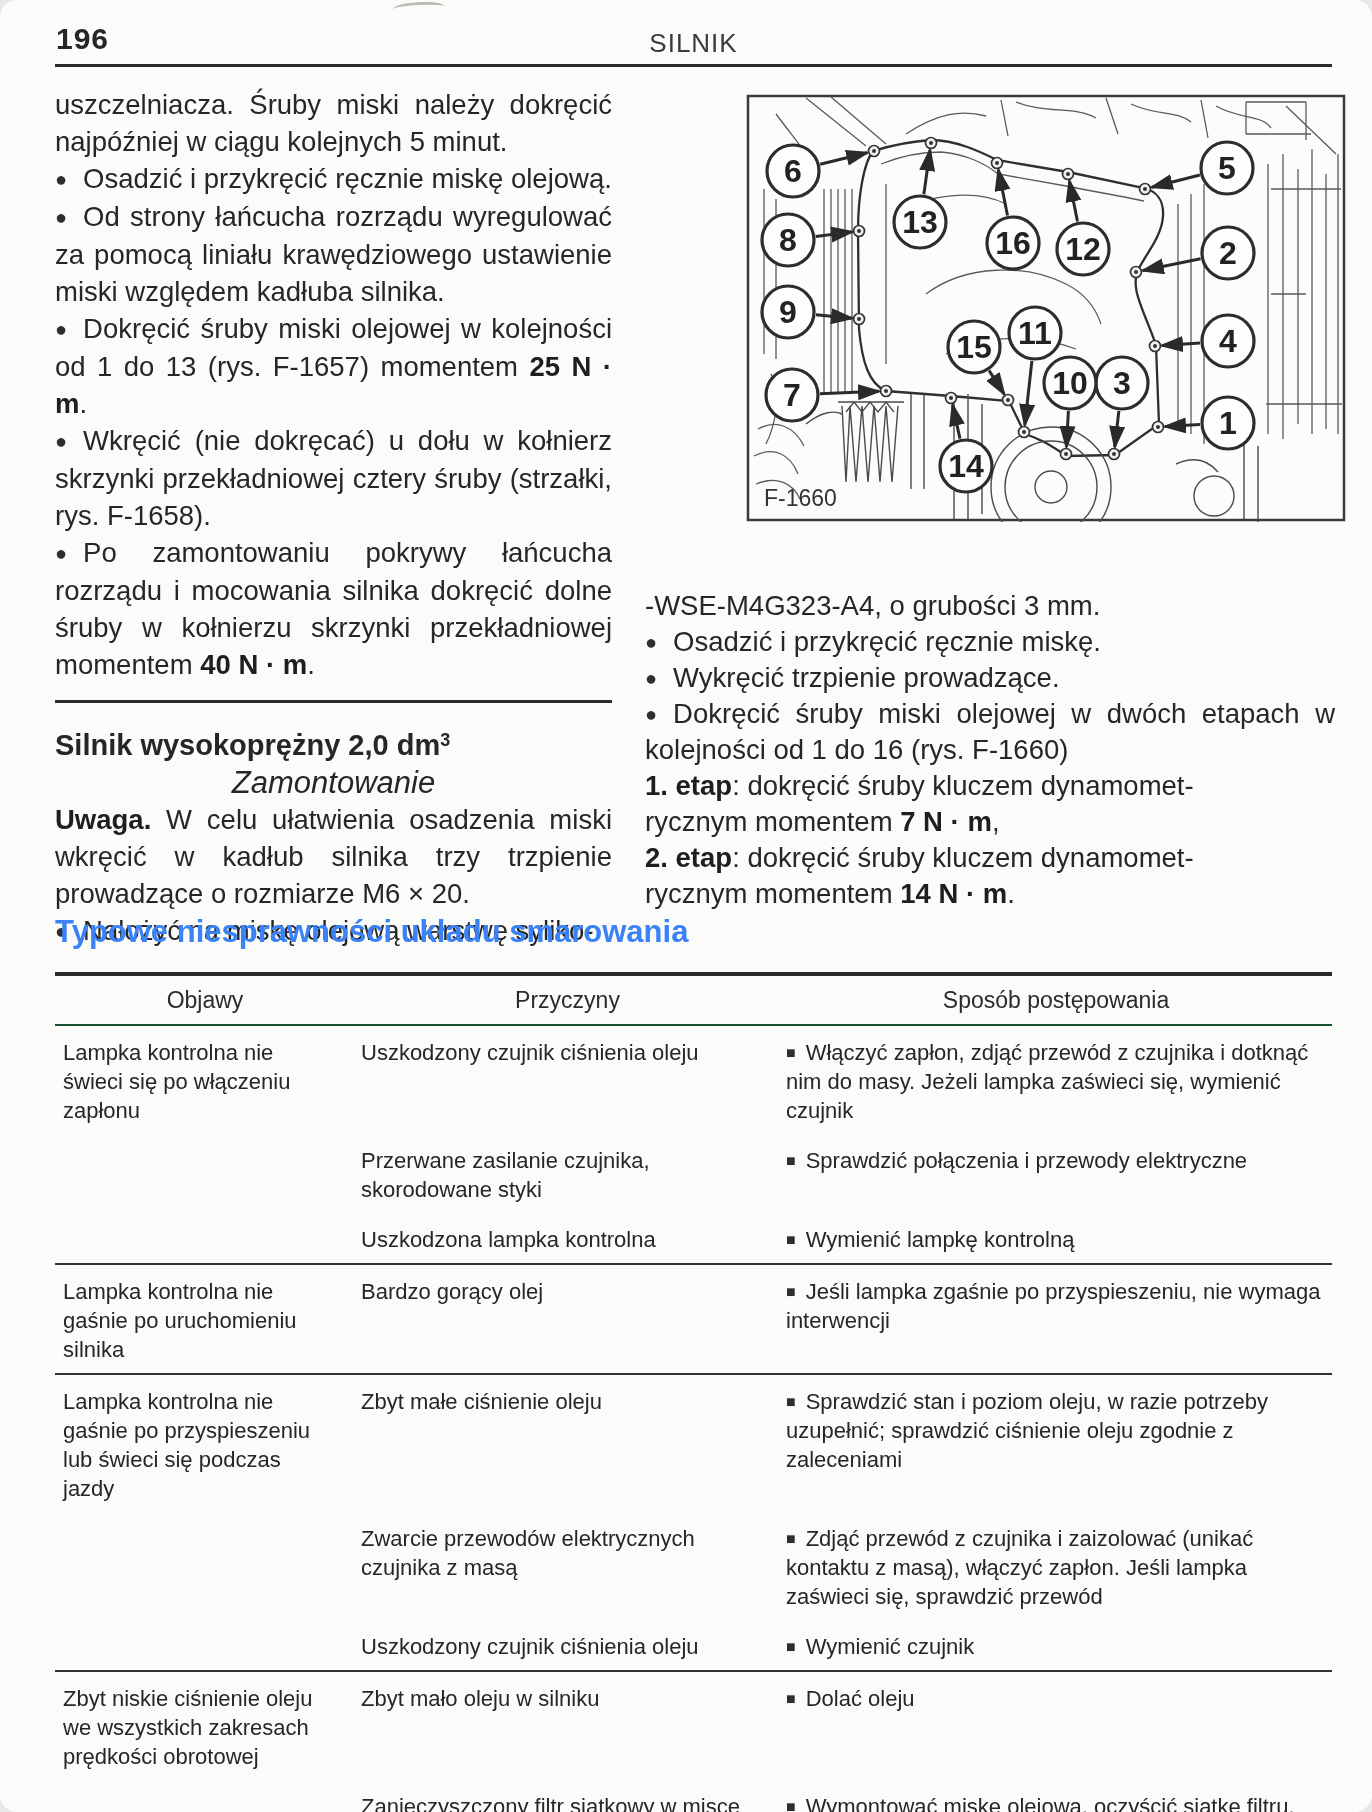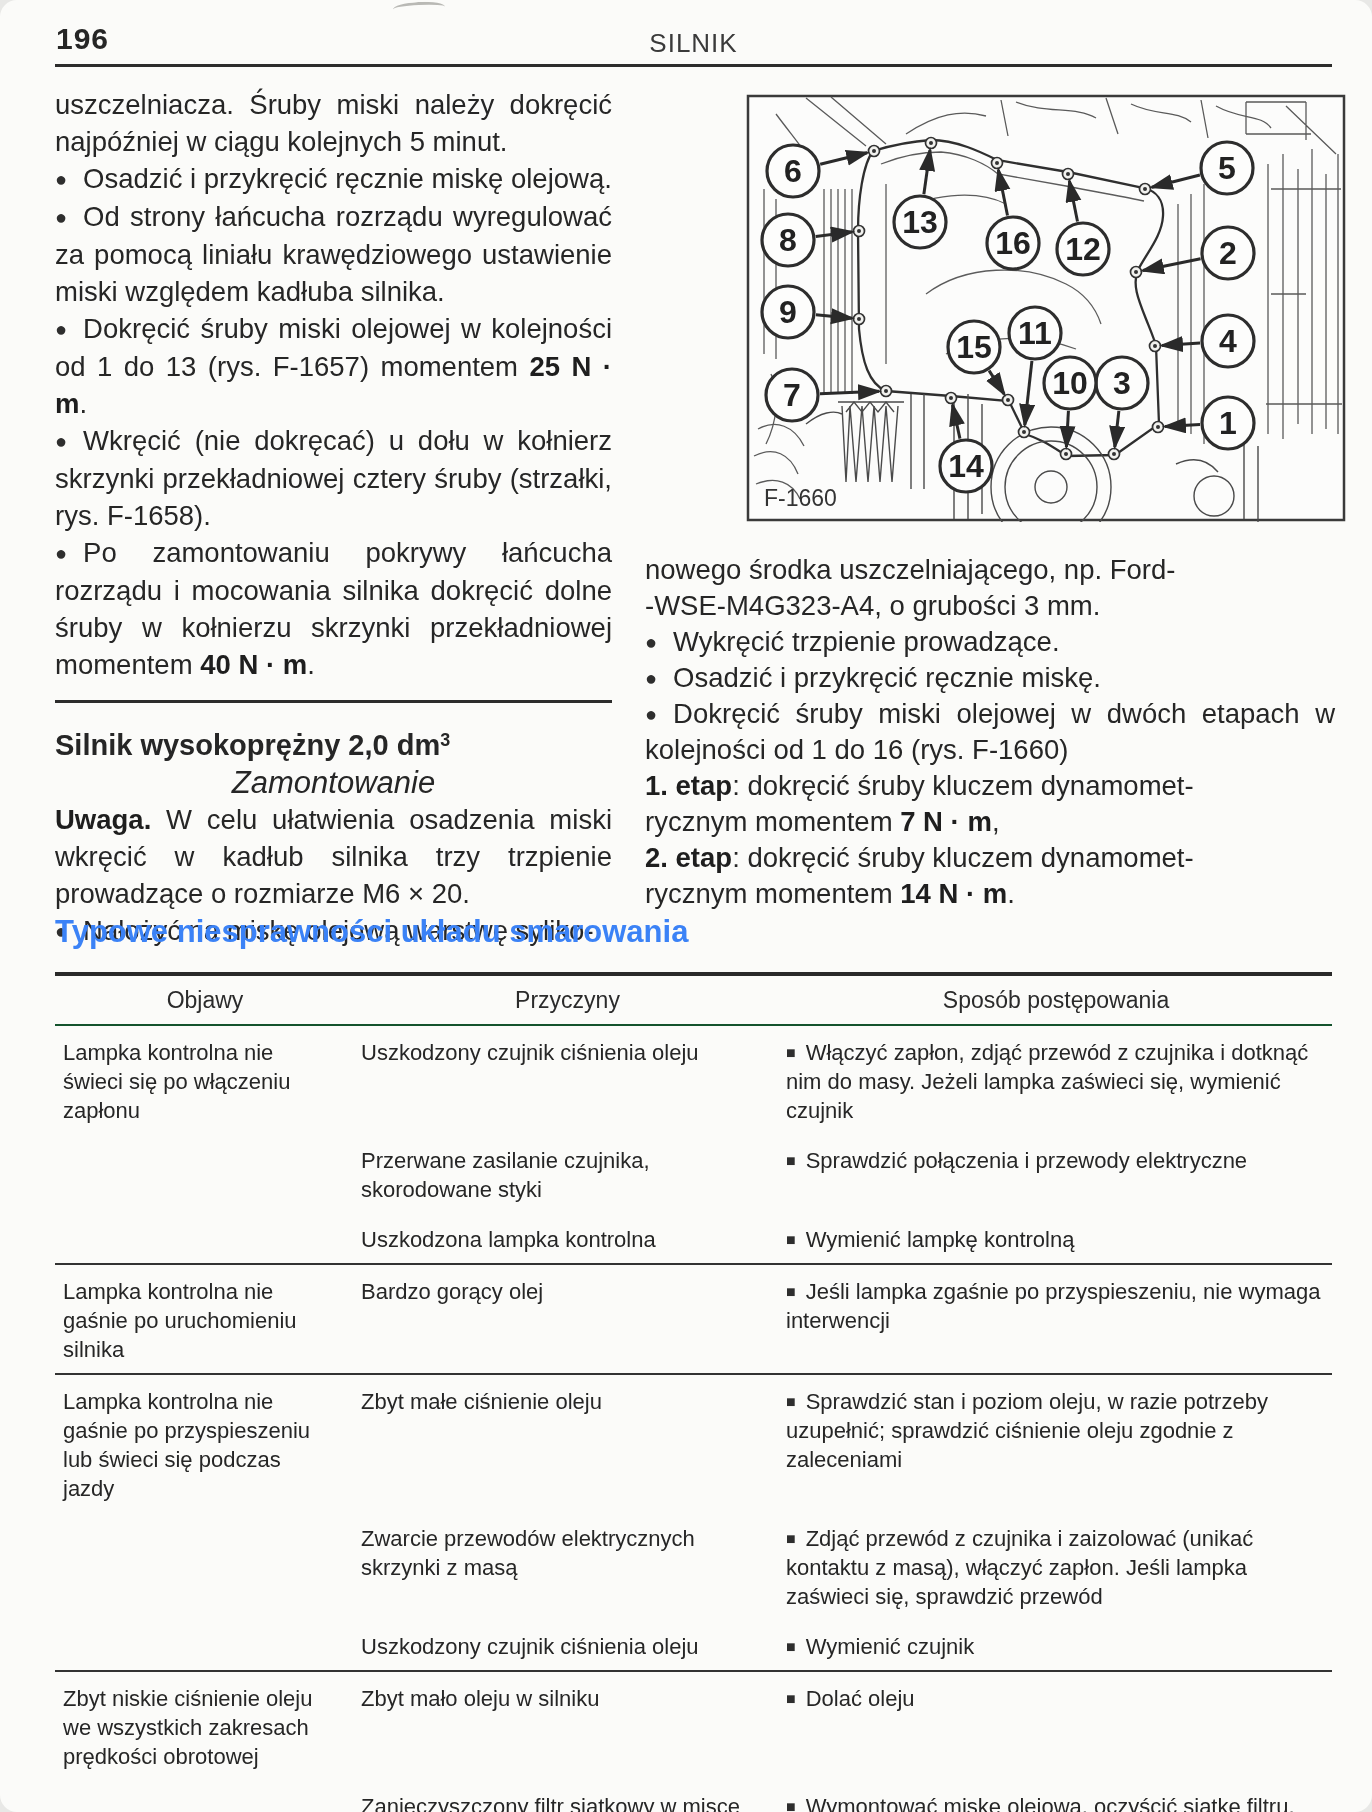--- a/index.html
+++ b/index.html
@@ -232,23 +232,23 @@
           <circle cx="251" cy="69" r="5.5" fill="#f1f1ee" stroke="#333" stroke-width="1.7"></circle>
           <circle cx="251" cy="69" r="2" fill="#333"></circle>
           <line x1="261.50874821613087" y1="121.54374108065424" x2="252.3728129459673" y2="75.86406472983644" stroke="#2a2a2a" stroke-width="3" marker-end="url(#ah)"></line>
           <circle cx="267" cy="149" r="26" fill="#fdfdfc" stroke="#2d2d2d" stroke-width="3.2"></circle>
           <text x="267" y="160" text-anchor="middle" font-size="32" font-weight="700" fill="#222" font-family="Liberation Sans, sans-serif">16</text>
         </g>
       </svg>
   </div>
 
   <div class="col rightcol">
-    <p><span>nowego środka uszczelniającego, np. Ford-</span><br><span>-WSE-M4G323-A4, o grubości 3 mm.</span></p>
+    <p><br><span>-WSE-M4G323-A4, o grubości 3 mm.</span></p>
+    <p><span class="bullet-dot">●</span><span>Osadzić i przykręcić ręcznie miskę.</span></p>
     <p><span class="bullet-dot">●</span><span>Wykręcić trzpienie prowadzące.</span></p>
-    <p><span class="bullet-dot">●</span><span>Osadzić i przykręcić ręcznie miskę.</span></p>
     <p><span class="bullet-dot">●</span><span>Dokręcić śruby miski olejowej w dwóch etapach w kolejności od 1 do 16 (rys. F-1660)</span></p>
     <p><strong>1. etap</strong><span>: dokręcić śruby kluczem dynamomet-</span><br><span>rycznym momentem </span><strong>7 N · m</strong><span>,</span></p>
     <p><strong>2. etap</strong><span>: dokręcić śruby kluczem dynamomet-</span><br><span>rycznym momentem </span><strong>14 N · m</strong><span>.</span></p>
   </div>
 
   <div class="faults-title">Typowe niesprawności układu smarowania</div>
 
   <div class="faults">
     <div class="thead">
       <div class="hcell">Objawy</div>
@@ -276,21 +276,21 @@
           <div class="cell cau">Bardzo gorący olej</div>
           <div class="cell act"><span class="sq">■</span><span>Jeśli lampka zgaśnie po przyspieszeniu, nie wymaga interwencji</span></div>
         </div>
         <div class="trow gstart">
           <div class="cell sym">Lampka kontrolna nie gaśnie po przyspieszeniu lub świeci się podczas jazdy</div>
           <div class="cell cau">Zbyt małe ciśnienie oleju</div>
           <div class="cell act"><span class="sq">■</span><span>Sprawdzić stan i poziom oleju, w razie potrzeby uzupełnić; sprawdzić ciśnienie oleju zgodnie z zaleceniami</span></div>
         </div>
         <div class="trow">
           <div class="cell sym"></div>
-          <div class="cell cau">Zwarcie przewodów elektrycznych skrzynki z masą</div>
+          <div class="cell cau">Zwarcie przewodów elektrycznych czujnika z masą</div>
           <div class="cell act"><span class="sq">■</span><span>Zdjąć przewód z czujnika i zaizolować (unikać kontaktu z masą), włączyć zapłon. Jeśli lampka zaświeci się, sprawdzić przewód</span></div>
         </div>
         <div class="trow">
           <div class="cell sym"></div>
           <div class="cell cau">Uszkodzony czujnik ciśnienia oleju</div>
           <div class="cell act"><span class="sq">■</span><span>Wymienić czujnik</span></div>
         </div>
         <div class="trow gstart">
           <div class="cell sym">Zbyt niskie ciśnienie oleju we wszystkich zakresach prędkości obrotowej</div>
           <div class="cell cau">Zbyt mało oleju w silniku</div>

